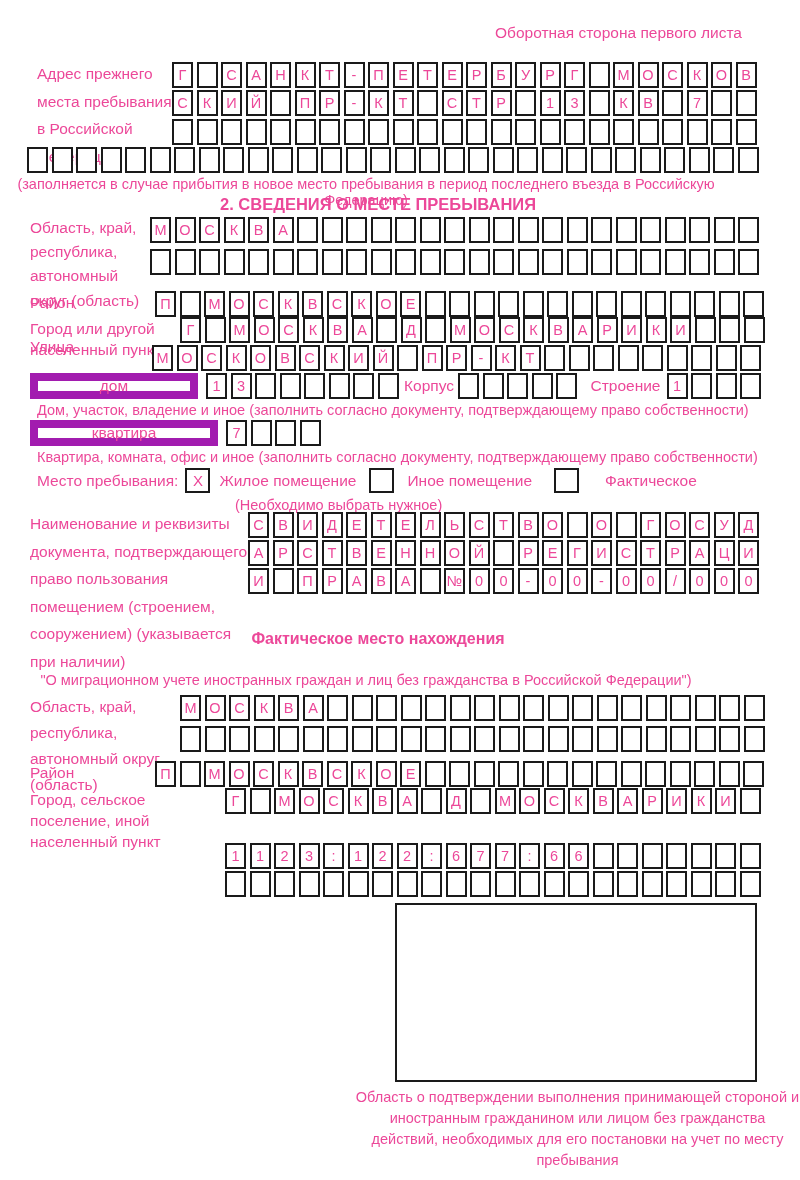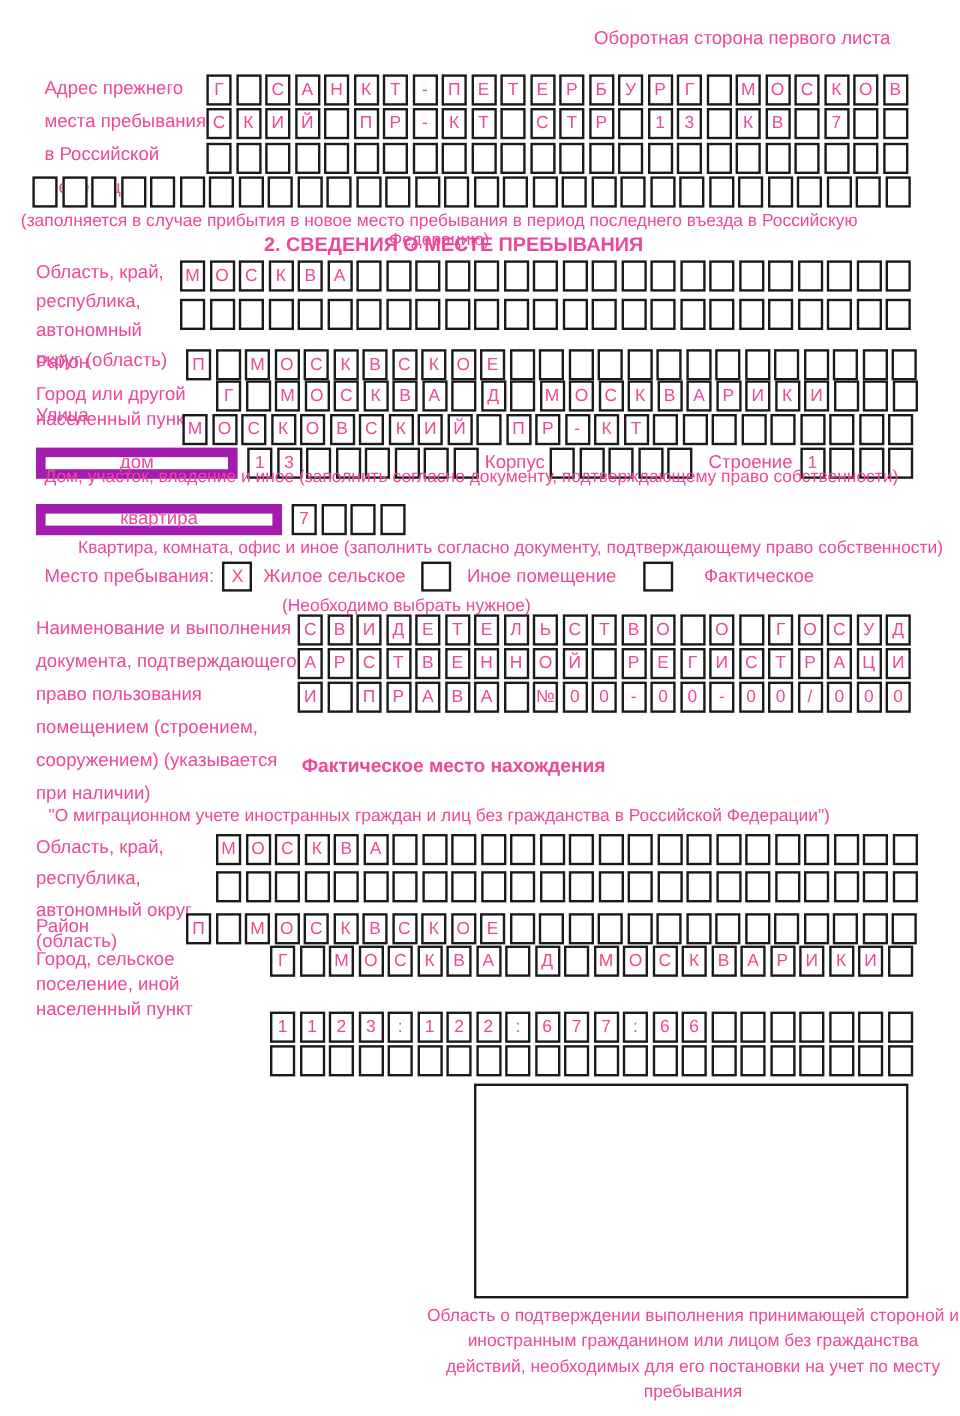--- a/index.html
+++ b/index.html
@@ -325,52 +325,52 @@
     <div style="width:10px;"></div>
     <div class="lbl">Строение</div>
     <div style="width:6px;"></div>
     <div style="display:flex;">
         <div class="cell">1</div>
         <div class="cell"></div>
         <div class="cell"></div>
         <div class="cell"></div>
       </div>
   </div>
-  <div class="abs cap" style="left:37px; top:390px;">Дом, участок, владение и иное (заполнить согласно документу, подтверждающему право собственности)</div>
+  <div class="abs cap" style="left:37px; top:402px;">Дом, участок, владение и иное (заполнить согласно документу, подтверждающему право собственности)</div>
 
   <div class="row" style="left:30px; top:420px;">
-    <div class="typebox" style="width:205px;">квартира</div>
+    <div class="typebox" style="width:188px;">квартира</div>
     <div style="width:8px;"></div>
     <div style="display:flex;">
         <div class="cell">7</div>
         <div class="cell"></div>
         <div class="cell"></div>
         <div class="cell"></div>
       </div>
   </div>
-  <div class="abs cap" style="left:37px; top:449px;margin-left:28px;">Квартира, комната, офис и иное (заполнить согласно документу, подтверждающему право собственности)</div>
+  <div class="abs cap" style="left:37px; top:449px;">Квартира, комната, офис и иное (заполнить согласно документу, подтверждающему право собственности)</div>
 
   <div class="row" style="left:37px; top:468px;">
     <div class="lbl">Место пребывания:</div>
     <div style="width:7px;"></div>
     <div class="cb">X</div>
     <div style="width:9px;"></div>
-    <div class="lbl">Жилое сельское</div>
+    <div class="lbl">Жилое помещение</div>
     <div style="width:13px;"></div>
     <div class="cb"></div>
     <div style="width:13px;"></div>
     <div class="lbl">Иное помещение</div>
     <div style="width:22px;"></div>
     <div class="cb"></div>
     <div style="width:26px;"></div>
     <div class="lbl">Фактическое</div>
   </div>
   <div class="abs cap" style="left:235px; top:497px;">(Необходимо выбрать нужное)</div>
 
-  <div class="abs lbl" style="left:30px; top:510px; width:218px; line-height:27.5px;">Наименование и выполнения документа, подтверждающего право пользования помещением (строением, сооружением) (указывается при наличии)</div>
+  <div class="abs lbl" style="left:30px; top:510px; width:218px; line-height:27.5px;">Наименование и реквизиты документа, подтверждающего право пользования помещением (строением, сооружением) (указывается при наличии)</div>
   <div class="grid" style="left:248px; top:512px;">
       <div class="cell">С</div>
       <div class="cell">В</div>
       <div class="cell">И</div>
       <div class="cell">Д</div>
       <div class="cell">Е</div>
       <div class="cell">Т</div>
       <div class="cell">Е</div>
       <div class="cell">Л</div>
       <div class="cell">Ь</div>

